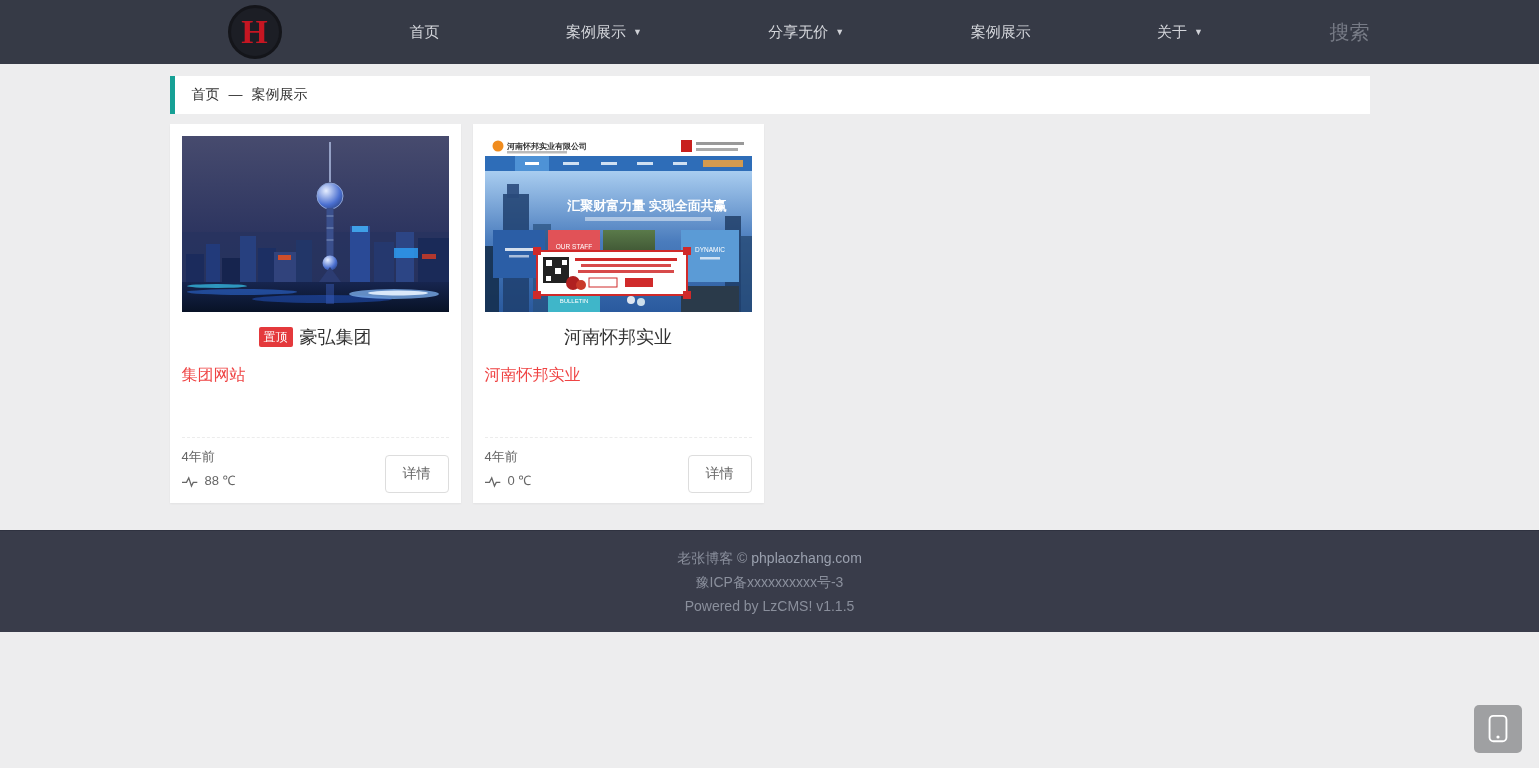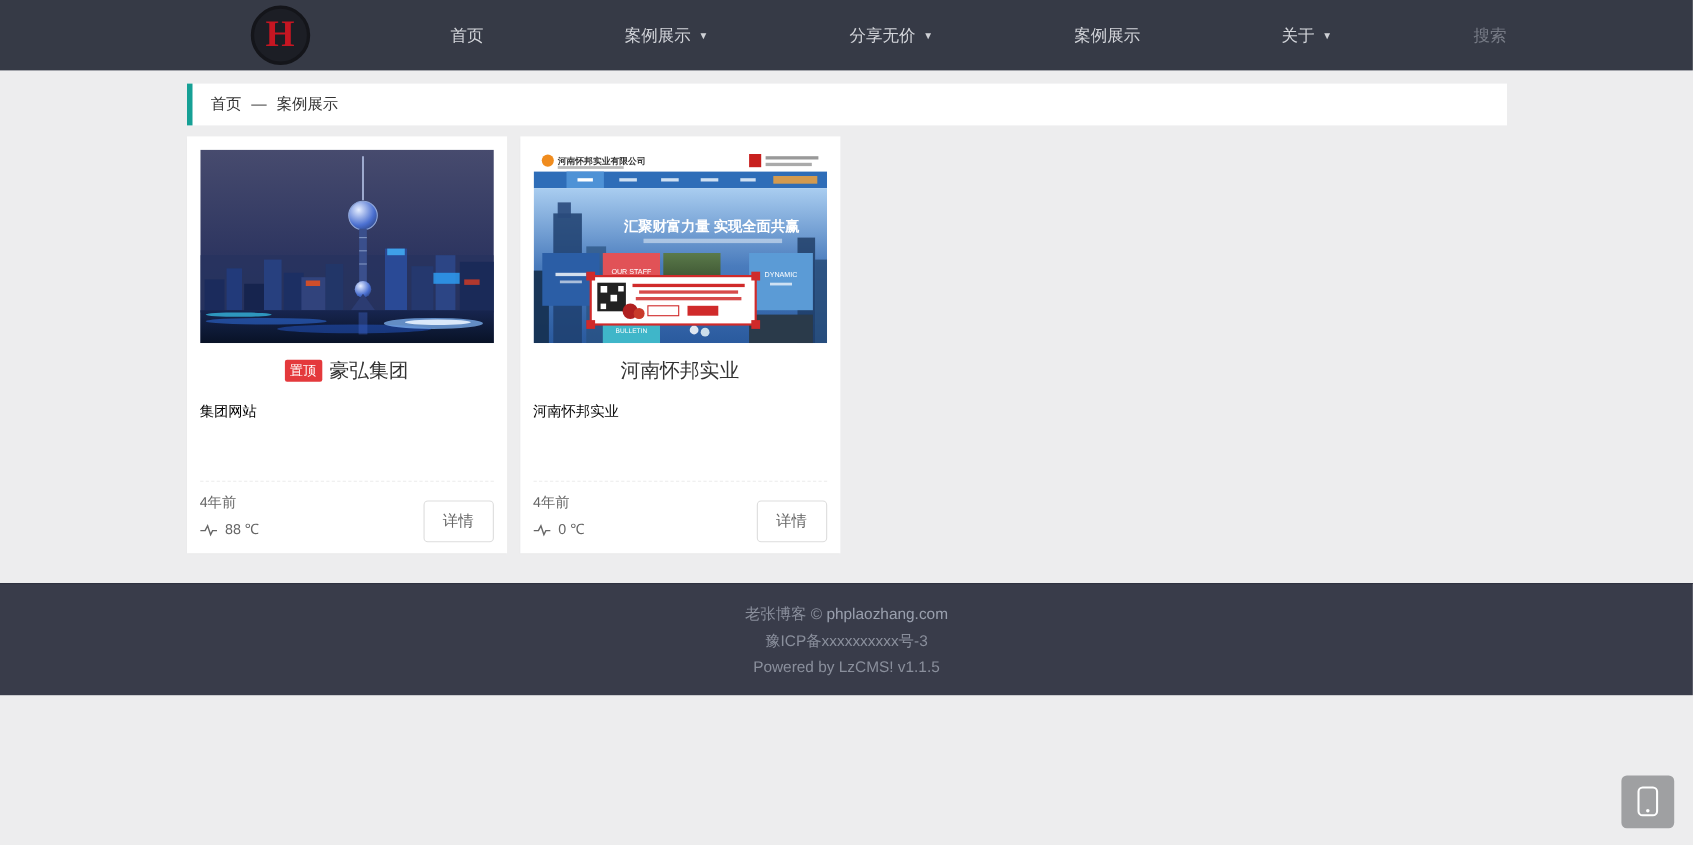--- a/index.html
+++ b/index.html
@@ -21,21 +21,21 @@
     font-family:"Liberation Serif", serif; flex:0 0 auto;
   }
   .logo-text {
     color:#3e7dc4; font-size:33px; font-weight:bold; letter-spacing:1px;
     text-shadow:2px 2px 0 #24476e; font-style:italic;
   }
   .nav-list { position:absolute; left:240px; right:0; top:0; height:100%;
     display:flex; justify-content:space-between; align-items:center; }
   .nav-link { color:#d4d6db; font-size:15px; display:flex; align-items:center; gap:7px; cursor:pointer; }
   .caret { font-size:9px; color:#cfd1d6; line-height:1; }
-  .nav-search { color:#777b86; font-size:15px; cursor:pointer; }
+  .nav-search { color:#777b86; font-size:20px; cursor:pointer; }
 
   
   .breadcrumb {
     width:1200px; margin:12px auto 0; background:#ffffff; height:38px;
     line-height:37px; border-left:5px solid #16a095; padding-left:17px;
     font-size:14px; color:#333;
   }
   .breadcrumb a { color:#333; }
   .breadcrumb .sep { margin:0 9px; color:#444; }
 
@@ -48,21 +48,21 @@
   .thumb { display:block; width:267px; height:176px; overflow:hidden; cursor:pointer; }
   .thumb svg { display:block; }
   .card-title {
     margin-top:13px; display:flex; align-items:center; justify-content:center;
     gap:7px; font-size:18px; color:#333; cursor:pointer;
   }
   .badge {
     background:#e4393c; color:#fff; font-size:12px; padding:2px 5px;
     border-radius:2px; line-height:16px;
   }
-  .card-desc { margin-top:16px; font-size:13px; color:#000000; }
+  .card-desc { margin-top:16px; font-size:16px; color:#ef4444; }
   .card-foot {
     position:absolute; left:12px; right:12px; bottom:10px;
     border-top:1px dashed #ececec; padding-top:7px;
     display:flex; justify-content:space-between; align-items:flex-end;
   }
   .meta { font-size:13px; color:#666; line-height:24px; }
   .meta-temp { display:flex; align-items:center; gap:5px; }
   .detail-btn {
     border:1px solid #ddd; background:#fff; color:#666; font-size:14px;
     padding:9px 17px; border-radius:4px; cursor:pointer;

